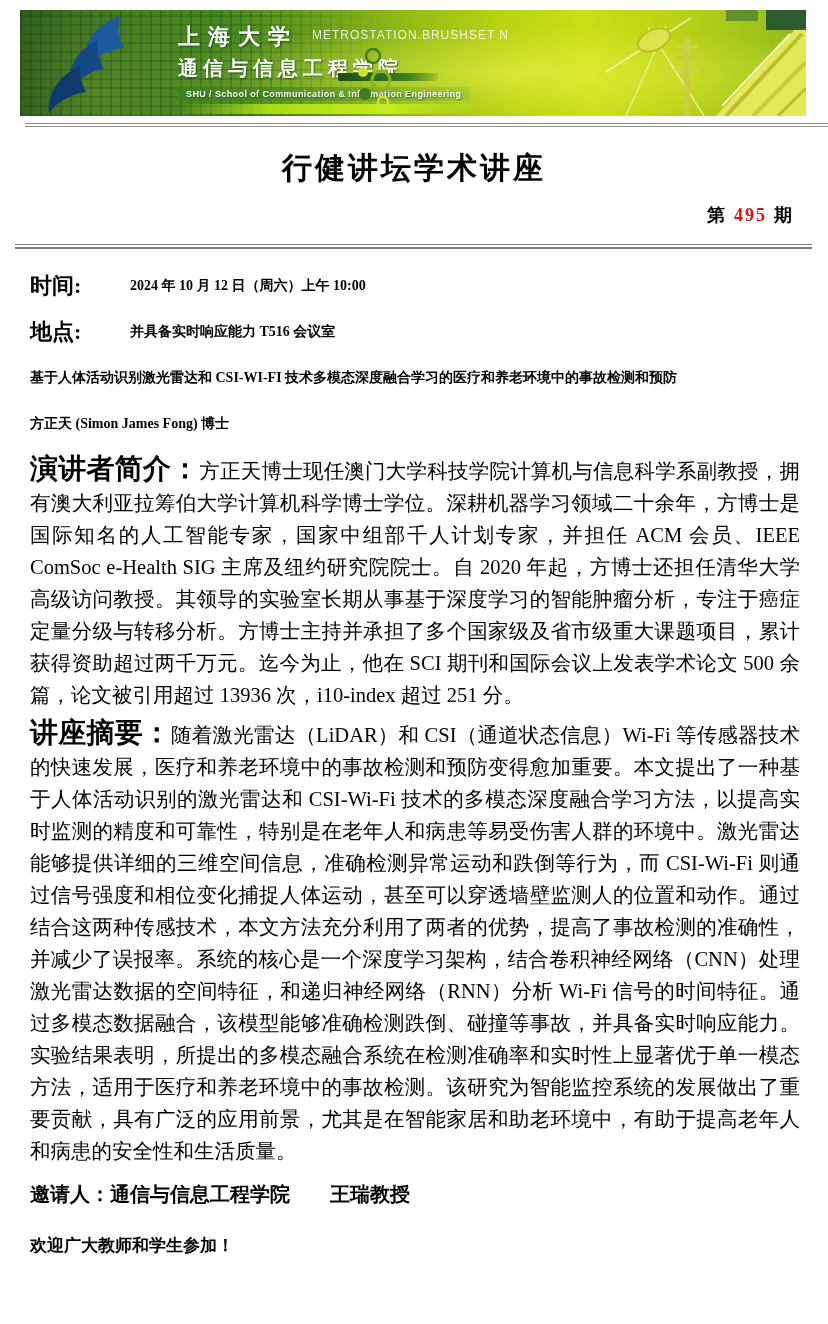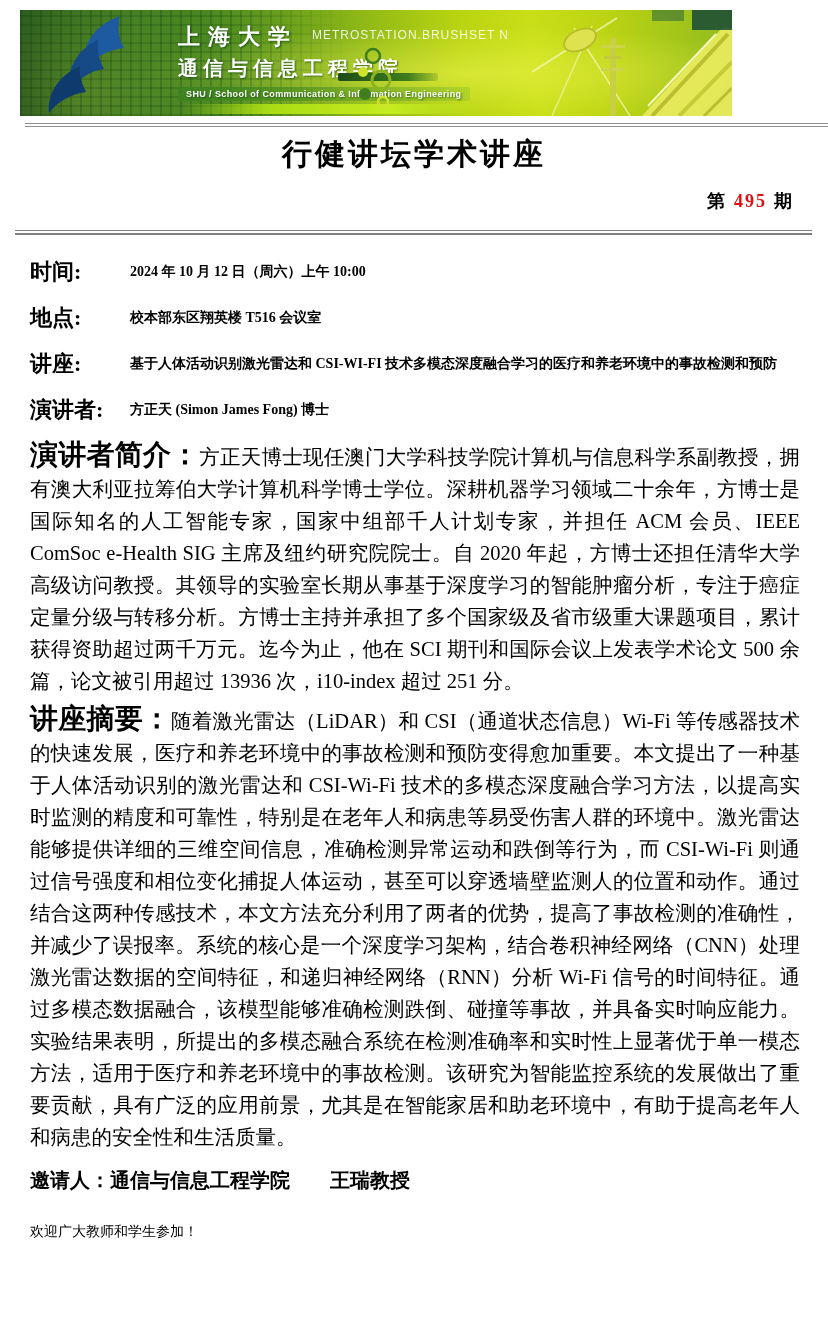--- a/index.html
+++ b/index.html
@@ -2,21 +2,21 @@
 <html><head>
 <meta charset="utf-8">
 <style>
   html,body{margin:0;padding:0;}
   body{
     width:828px;height:1324px;overflow:hidden;background:#ffffff;color:#000;
     font-family:"Liberation Serif","DejaVu Serif",serif;
   }
   
   .banner{
-    position:relative;margin:10px 0 0 20px;width:712px;height:106px;overflow:hidden;
+    position:relative;margin:10px 0 0 20px;width:786px;height:106px;overflow:hidden;
     background:
       radial-gradient(ellipse at 63% 60%, rgba(240,245,80,.55), rgba(240,245,80,0) 52%),
       linear-gradient(83deg,#1f4f1d 0%, #2c661f 8%, #3b7a22 18%, #4b8a21 28%, #6ba01d 38%,
         #93bb16 50%, #b8d411 62%, #c9df17 72%, #bcd414 82%, #a3c61a 92%, #8fba20 100%);
   }
   .banner-circuit{
     position:absolute;left:0;top:0;width:46%;height:100%;
     background:
       repeating-linear-gradient(90deg, rgba(10,50,10,.22) 0 2px, transparent 2px 10px),
       repeating-linear-gradient(0deg, rgba(10,50,10,.18) 0 2px, transparent 2px 9px),
@@ -52,33 +52,33 @@
     text-shadow:
       -3px -3px 0 #5a4fd0, 3px -3px 0 #5a4fd0, -3px 3px 0 #5a4fd0, 3px 3px 0 #5a4fd0,
       -3px 0 0 #5a4fd0, 3px 0 0 #5a4fd0, 0 -3px 0 #5a4fd0, 0 3px 0 #5a4fd0,
       0 5px 9px rgba(40,20,120,.55);
   }
   .banner-tower{position:absolute;right:0;top:0;}
   
   .rule-top{margin:7px 0 0 25px;height:2px;border-top:1px solid #8f8f8f;border-bottom:1px solid #8f8f8f;}
   .rule-mid{margin:12px 16px 0 15px;height:2px;border-top:1px solid #808080;border-bottom:2px solid #808080;}
   
-  .doc-title{margin-top:8px;text-align:center;font-size:30px;font-weight:bold;letter-spacing:3px;line-height:38px;}
+  .doc-title{margin-top:22px;text-align:center;font-size:30px;font-weight:bold;letter-spacing:3px;line-height:38px;}
   .issue-line{margin:12px 34px 0 0;text-align:right;font-size:18px;font-weight:bold;letter-spacing:2px;line-height:33px;}
   .issue-number{color:#e01010;margin:0 7px;}
   
   .details{margin:14px 28px 0 30px;}
   .drow{display:flex;justify-content:space-between;}
   .dlabel{flex:none;width:100px;font-size:22px;font-weight:bold;line-height:46px;}
   .dvalue{flex:1;font-size:14px;font-weight:bold;line-height:46px;text-align:justify;}
   
   .para{margin:6px 28px 0 30px;font-size:20.5px;line-height:32px;text-align:justify;}
   .plabel{font-size:28px;font-weight:bold;}
   .inviter{margin:12px 28px 0 30px;font-size:20px;font-weight:bold;line-height:30px;}
-  .welcome{margin:22px 28px 0 30px;font-size:14px;font-weight:normal;line-height:30px;}
+  .welcome{margin:22px 28px 0 30px;font-size:17px;font-weight:bold;line-height:30px;}
 </style>
 </head>
 <body>
 
 <div class="banner">
   <div class="banner-circuit"></div>
   <div class="banner-limebar"></div>
 
   <svg class="banner-logo" width="150" height="100" viewBox="0 0 150 100">
     <path d="M86,2 C58,12 46,34 50,58 C58,44 73,36 90,34 C83,22 84,10 86,2 Z" fill="#1d5aa0"></path>
@@ -131,28 +131,26 @@
 
 <div class="rule-mid"></div>
 
 <div class="details">
   <div class="drow">
     <span class="dlabel">时间:</span>
     <span class="dvalue">2024 年 10 月 12 日（周六）上午 10:00</span>
   </div>
   <div class="drow">
     <span class="dlabel">地点:</span>
-    <span class="dvalue">校本部东区翔英楼 T516 会议室</span>
+    <span class="dvalue">并具备实时响应能力 T516 会议室</span>
   </div>
   <div class="drow">
-    <span class="dlabel">讲座:</span>
     <span class="dvalue">基于人体活动识别激光雷达和 CSI-WI-FI 技术多模态深度融合学习的医疗和养老环境中的事故检测和预防</span>
   </div>
   <div class="drow">
-    <span class="dlabel">演讲者:</span>
     <span class="dvalue">方正天 (Simon James Fong) 博士</span>
   </div>
 </div>
 
 <p class="para"><span class="plabel">演讲者简介：</span><span>方正天博士现任澳门大学科技学院计算机与信息科学系副教授，拥有澳大利亚拉筹伯大学计算机科学博士学位。深耕机器学习领域二十余年，方博士是国际知名的人工智能专家，国家中组部千人计划专家，并担任 ACM 会员、IEEE ComSoc e-Health SIG 主席及纽约研究院院士。自 2020 年起，方博士还担任清华大学高级访问教授。其领导的实验室长期从事基于深度学习的智能肿瘤分析，专注于癌症定量分级与转移分析。方博士主持并承担了多个国家级及省市级重大课题项目，累计获得资助超过两千万元。迄今为止，他在 SCI 期刊和国际会议上发表学术论文 500 余篇，论文被引用超过 13936 次，i10-index 超过 251 分。</span></p>
 
 <p class="para"><span class="plabel">讲座摘要：</span><span>随着激光雷达（LiDAR）和 CSI（通道状态信息）Wi-Fi 等传感器技术的快速发展，医疗和养老环境中的事故检测和预防变得愈加重要。本文提出了一种基于人体活动识别的激光雷达和 CSI-Wi-Fi 技术的多模态深度融合学习方法，以提高实时监测的精度和可靠性，特别是在老年人和病患等易受伤害人群的环境中。激光雷达能够提供详细的三维空间信息，准确检测异常运动和跌倒等行为，而 CSI-Wi-Fi 则通过信号强度和相位变化捕捉人体运动，甚至可以穿透墙壁监测人的位置和动作。通过结合这两种传感技术，本文方法充分利用了两者的优势，提高了事故检测的准确性，并减少了误报率。系统的核心是一个深度学习架构，结合卷积神经网络（CNN）处理激光雷达数据的空间特征，和递归神经网络（RNN）分析 Wi-Fi 信号的时间特征。通过多模态数据融合，该模型能够准确检测跌倒、碰撞等事故，并具备实时响应能力。实验结果表明，所提出的多模态融合系统在检测准确率和实时性上显著优于单一模态方法，适用于医疗和养老环境中的事故检测。该研究为智能监控系统的发展做出了重要贡献，具有广泛的应用前景，尤其是在智能家居和助老环境中，有助于提高老年人和病患的安全性和生活质量。</span></p>
 
 <div class="inviter"><span>邀请人：</span><span>通信与信息工程学院　　王瑞教授</span></div>
 

